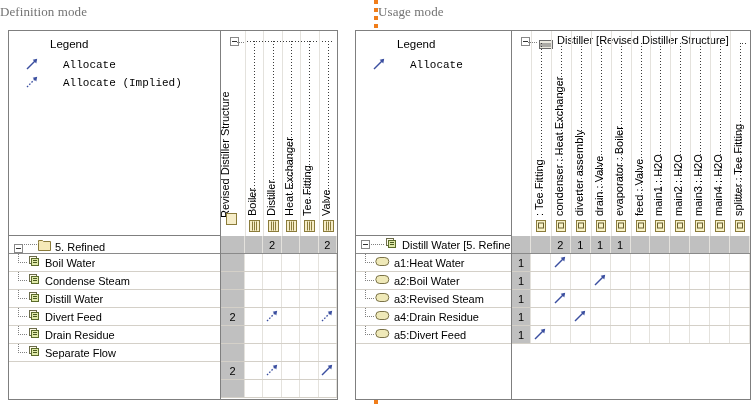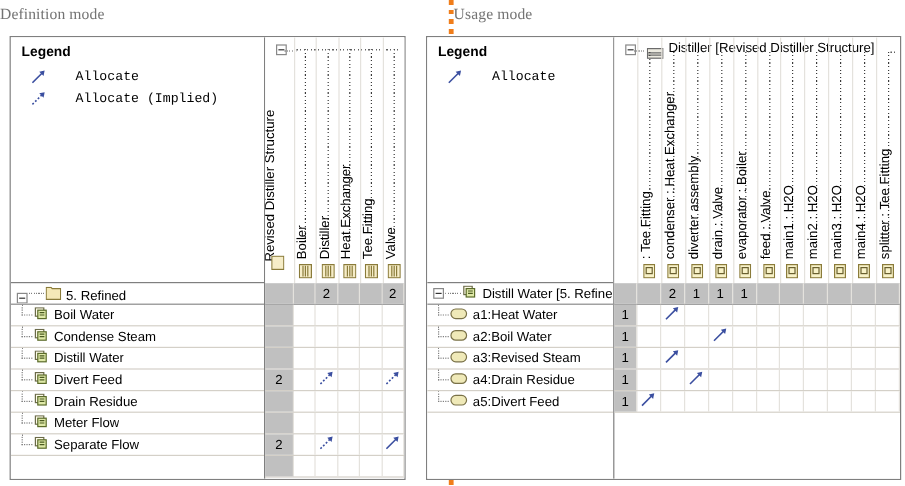--- a/index.html
+++ b/index.html
@@ -40,22 +40,22 @@
   #matrix-right { left: 355px; top: 30px; width: 396px; height: 370px; }
 
   
   .mx-inner { display: flex; width: 100%; height: 100%; }
   .tree-col { position: relative; background:#fff; }
   .grid-col { position: relative; flex: 1 1 auto; background:#fff;
               border-left: 1px solid #7f7f7f; }
 
   
   .legend { position: relative; padding: 7px 0 0 9px; }
-  .legend-title { font-size: 11.5px; font-weight: bold; color:#000; margin-bottom: 6px;
-                  font-family:"Liberation Sans", sans-serif; }
+  .legend-title { font-size: 11.5px; font-weight: normal; color:#000; margin-bottom: 6px;
+                  font-family:"Liberation Sans", sans-serif;margin-left:32px; }
   .legend-row { display:flex; align-items:center; height: 18px; margin-left: 7px; }
   .legend-label { font-size: 11px; color:#000; margin-left: 24px;
                   font-family:Liberation Mono, monospace;}
   .arr { width:14px; height:14px; display:inline-block; }
 
   
   .hdr-sep { position:absolute; left:0; right:0; border-top:1px solid #7f7f7f; }
 
   
   .trow {
@@ -189,30 +189,20 @@
             <span class="child-indent"></span>
             <span class="ico"><svg width="13" height="11" viewBox="0 0 13 11">
                 <rect x="1.5" y="0.5" width="7" height="7" fill="#fdfbe8" stroke="#6b6b4a"></rect>
                 <rect x="3.5" y="2.5" width="7" height="7" fill="#dfe9a8" stroke="#5b6b2a"></rect>
                 <line x1="5" y1="4.5" x2="9" y2="4.5" stroke="#4a5a20"></line>
                 <line x1="5" y1="6.5" x2="9" y2="6.5" stroke="#4a5a20"></line>
               </svg></span>
             <span class="tlabel">Drain Residue</span>
           </div>
           <div class="trow" style="height: 18px;">
-            <span class="child-indent"></span>
-            <span class="ico"><svg width="13" height="11" viewBox="0 0 13 11">
-                <rect x="1.5" y="0.5" width="7" height="7" fill="#fdfbe8" stroke="#6b6b4a"></rect>
-                <rect x="3.5" y="2.5" width="7" height="7" fill="#dfe9a8" stroke="#5b6b2a"></rect>
-                <line x1="5" y1="4.5" x2="9" y2="4.5" stroke="#4a5a20"></line>
-                <line x1="5" y1="6.5" x2="9" y2="6.5" stroke="#4a5a20"></line>
-              </svg></span>
-            <span class="tlabel">Meter Flow</span>
-          </div>
-          <div class="trow" style="height: 18px;">
             <span class="child-indent last"></span>
             <span class="ico"><svg width="13" height="11" viewBox="0 0 13 11">
                 <rect x="1.5" y="0.5" width="7" height="7" fill="#fdfbe8" stroke="#6b6b4a"></rect>
                 <rect x="3.5" y="2.5" width="7" height="7" fill="#dfe9a8" stroke="#5b6b2a"></rect>
                 <line x1="5" y1="4.5" x2="9" y2="4.5" stroke="#4a5a20"></line>
                 <line x1="5" y1="6.5" x2="9" y2="6.5" stroke="#4a5a20"></line>
               </svg></span>
             <span class="tlabel">Separate Flow</span>
           </div>
         </div>

